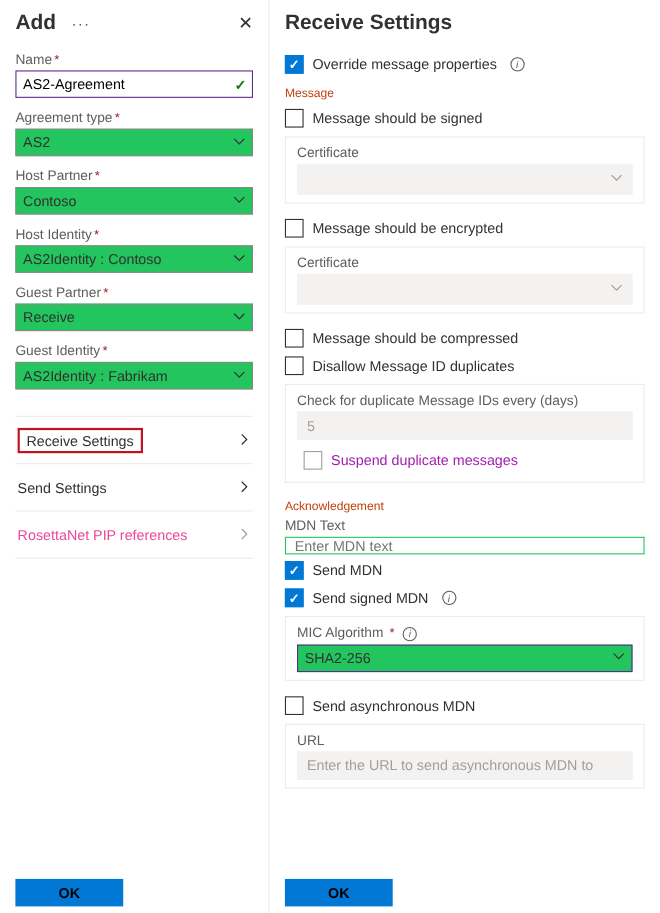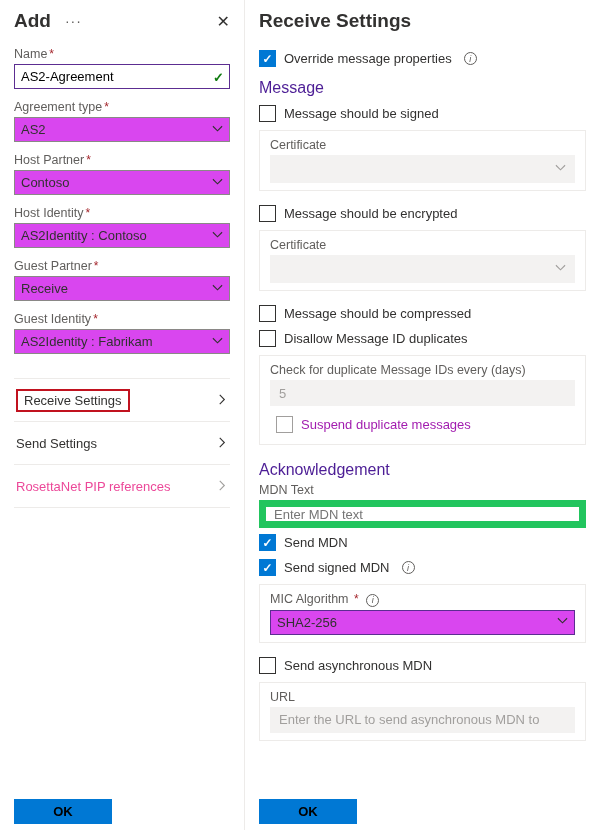--- a/index.html
+++ b/index.html
@@ -14,47 +14,47 @@
 
   .field { margin-bottom:10px; }
   .field-label { font-size:12.5px; color:#605e5c; display:inline-flex; align-items:flex-end; margin-bottom:3px; }
   .req { color:#a4262c; margin-left:2px; font-size:12px; }
 
   .text-input { width:100%; border:1px solid #8a8886; height:25px; padding:0 24px 0 6px; font-size:13px; background:#fff; }
   .text-input.valid { border-color:#5c2d91; }
   .input-wrap { position:relative; }
   .check-ico { position:absolute; right:6px; top:50%; transform:translateY(-50%); color:#107c10; font-size:13px; font-weight:bold; }
 
-  .select { width:100%; border:1px solid #8a8886; height:25px; background:#d946ef; padding:0 22px 0 6px; font-size:13px; position:relative; display:flex; align-items:center; }
+  .select { width:100%; border:1px solid #8a8886; height:25px; background:#22c55e; padding:0 22px 0 6px; font-size:13px; position:relative; display:flex; align-items:center; }
   .select.purple { border-color:#5c2d91; }
   .select-chevron { position:absolute; right:6px; top:50%; transform:translateY(-50%); }
 
   .settings-list { margin-top:14px; border-top:1px solid #edebe9; }
   .settings-row { display:flex; align-items:center; height:43px; border-bottom:1px solid #edebe9; padding:0 2px; cursor:pointer; }
   .settings-row.disabled { color:#ec4899; }
   .settings-row .chev { margin-left:auto; }
   .settings-row.highlight .lbl { border:2px solid #c1121f; padding:2px 6px; display:inline-block; }
 
   .ok-btn { background:#0078d4; color:#000000; border:none; width:98px; height:25px; font-size:13px; position:absolute; bottom:6px; left:14px; cursor:pointer; font-weight:600; }
 
   
-  .group-label { font-size:16px; color:#4c1d95; margin:8px 0 4px 0; }
+  .group-label { font-size:11px; color:#c2410c; margin:8px 0 4px 0; }
   .chk-row { display:flex; align-items:center; gap:8px; margin:4px 0; font-size:13px; }
   .chk { width:17px; height:17px; border:1px solid #323130; display:inline-flex; align-items:center; justify-content:center; background:#fff; cursor:pointer; }
   .chk.checked { background:#0078d4; border-color:#0078d4; color:#fff; font-size:12px; font-weight:bold; }
   .info-ico { width:13px; height:13px; border:1px solid #605e5c; border-radius:50%; display:inline-flex; align-items:center; justify-content:center; font-size:9px; color:#605e5c; font-style:italic; margin-left:4px; }
 
   .inset-box { border:1px solid #edebe9; padding:7px 10px; margin:4px 0 10px 0; }
   .cert-label { font-size:12.5px; color:#605e5c; margin-bottom:3px; }
   .disabled-select { width:100%; height:28px; background:#f3f2f1; border:1px solid #f3f2f1; position:relative; }
   .disabled-select .select-chevron { right:8px; }
 
   .disabled-input { width:100%; height:26px; background:#f3f2f1; border:1px solid #f3f2f1; padding:0 8px; color:#a19f9d; font-size:13px; display:flex; align-items:center; }
 
-  .mdn-input { width:100%; height:28px; border:7px solid #22c55e; padding:0 8px; font-size:13px; color:#605e5c; }
+  .mdn-input { width:100%; height:16px; border:1px solid #22c55e; padding:0 8px; font-size:13px; color:#605e5c; }
 
   svg.chev-svg { width:11px; height:11px; }
   .chev-right svg { transform: rotate(-90deg); }
 </style>
 </head>
 <body>
 
 <div class="left-pane">
   <div class="pane-header">
     <span class="pane-title">Add</span>

